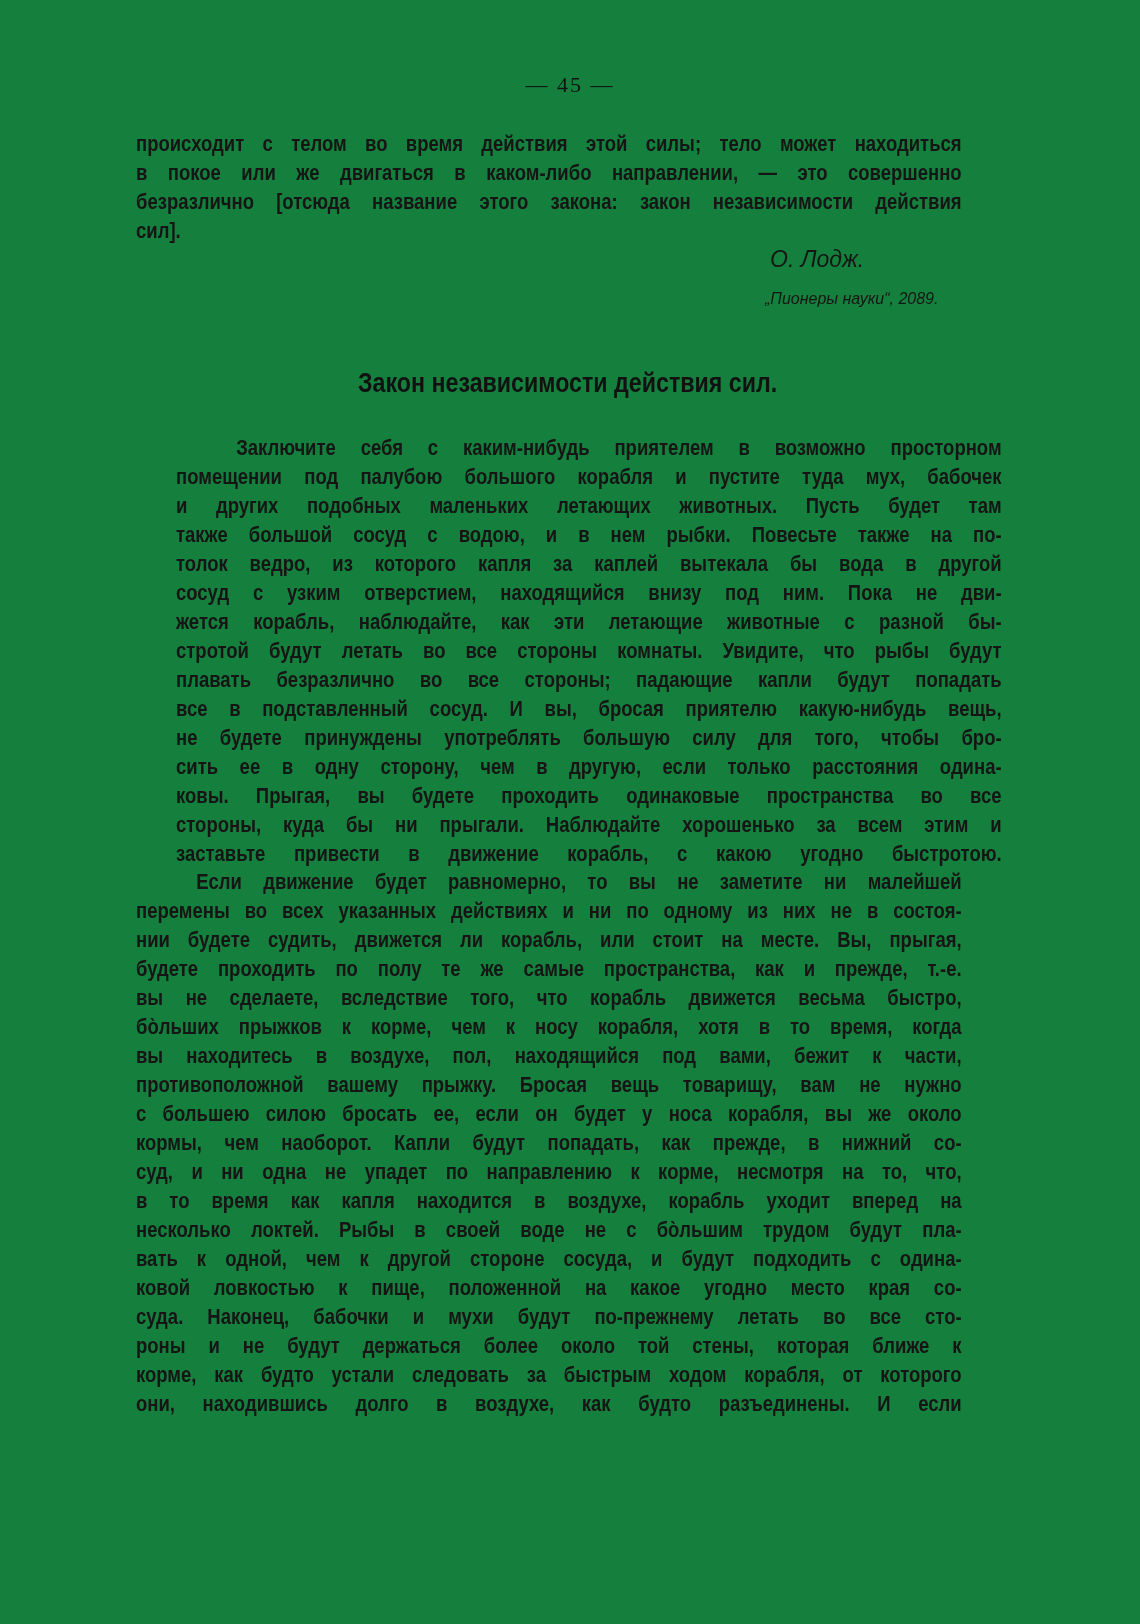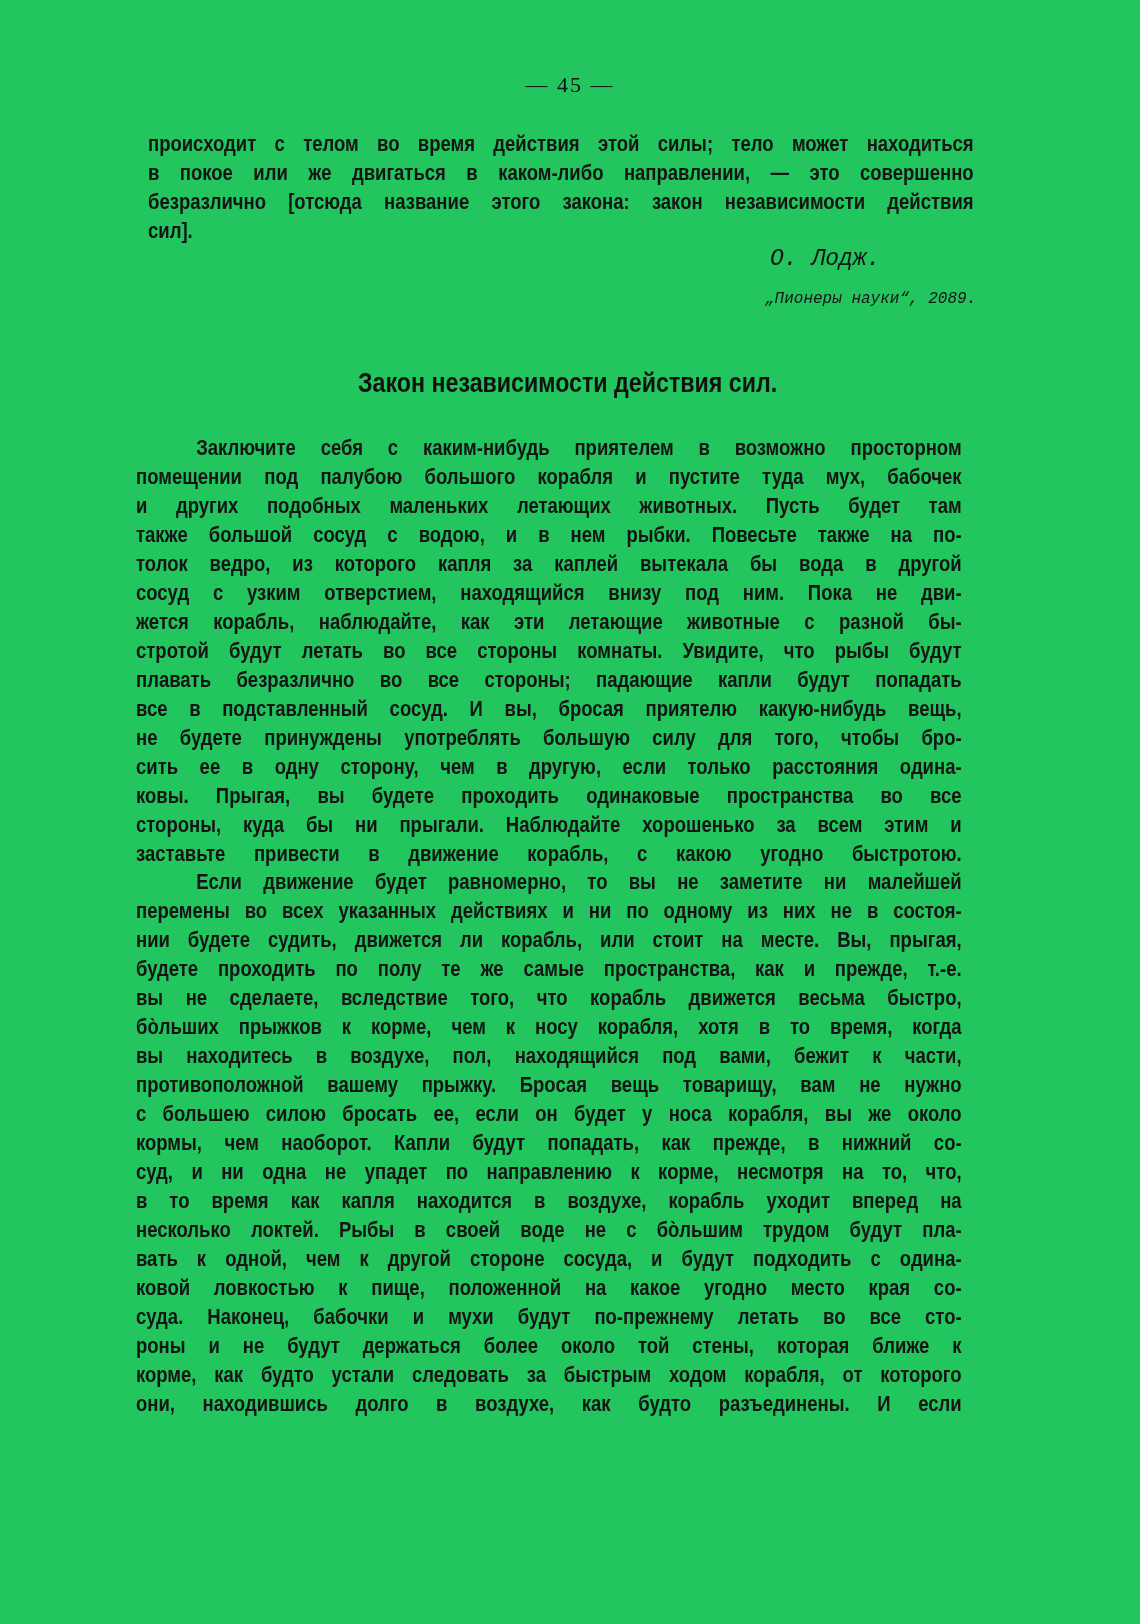--- a/index.html
+++ b/index.html
@@ -1,51 +1,51 @@
 <!DOCTYPE html>
 <html><head>
 <meta charset="utf-8">
 <style>
   html, body { margin: 0; padding: 0; background: #ffffff; }
   body { width: 1140px; height: 1624px; position: relative; overflow: hidden; color: #111; }
-  .page { position: absolute; left: 0; top: 0; width: 1140px; height: 1624px; background: #22c55e; }
+  .page { position: absolute; left: 0; top: 0; width: 1140px; height: 1624px; background: #15803d; }
   .pnum { position: absolute; top: 72px; left: 0; width: 1140px; text-align: center;
           font-family: "Liberation Serif", serif; font-size: 22px; color: #111; letter-spacing: 2px; }
   .block { position: absolute; left: 136px; width: 826px; }
   .line { font-family: "Liberation Sans", sans-serif; font-size: 21.5px; line-height: 29px; height: 29px;
           white-space: nowrap; text-align: justify; text-align-last: justify; font-weight: bold;
           transform: scaleX(0.86); transform-origin: left center; width: 960px; color: #151515; }
   .line.last { text-align-last: left; }
   .line.indent { padding-left: 70px; width: 890px; }
-  .sig { position: absolute; font-family: Liberation Mono, monospace; font-style: italic; color: #151515; }
+  .sig { position: absolute; font-family: Liberation Sans, sans-serif; font-style: italic; color: #151515; }
   .sig.author { top: 246px; left: 770px; font-size: 23px; }
   .sig.source { top: 290px; left: 765px; font-size: 16px; }
   .title { position: absolute; top: 368px; left: 0; width: 1140px; text-align: center;
            font-family: "Liberation Sans", sans-serif; font-weight: bold; font-size: 27px; color: #111;
            transform: scaleX(0.86); transform-origin: 553px center; }
 </style>
 </head>
 <body>
 
 <div class="page">
   <div class="pnum">— 45 —</div>
 
-  <div class="block" style="top:130px;margin-left:12px;">
+  <div class="block" style="top:130px;">
     <div class="line">происходит с телом во время действия этой силы; тело может находиться</div>
     <div class="line">в покое или же двигаться в каком-либо направлении, — это совершенно</div>
     <div class="line">безразлично [отсюда название этого закона: закон независимости действия</div>
     <div class="line last">сил].</div>
   </div>
 
   <div class="sig author">О. Лодж.</div>
   <div class="sig source">„Пионеры науки“, 2089.</div>
 
   <div class="title">Закон независимости действия сил.</div>
 
-  <div class="block" style="top:434px;">
+  <div class="block" style="top:434px;margin-left:40px;">
     <div class="line indent">Заключите себя с каким-нибудь приятелем в возможно просторном</div>
     <div class="line">помещении под палубою большого корабля и пустите туда мух, бабочек</div>
     <div class="line">и других подобных маленьких летающих животных. Пусть будет там</div>
     <div class="line">также большой сосуд с водою, и в нем рыбки. Повесьте также на по-</div>
     <div class="line">толок ведро, из которого капля за каплей вытекала бы вода в другой</div>
     <div class="line">сосуд с узким отверстием, находящийся внизу под ним. Пока не дви-</div>
     <div class="line">жется корабль, наблюдайте, как эти летающие животные с разной бы-</div>
     <div class="line">стротой будут летать во все стороны комнаты. Увидите, что рыбы будут</div>
     <div class="line">плавать безразлично во все стороны; падающие капли будут попадать</div>
     <div class="line">все в подставленный сосуд. И вы, бросая приятелю какую-нибудь вещь,</div>

